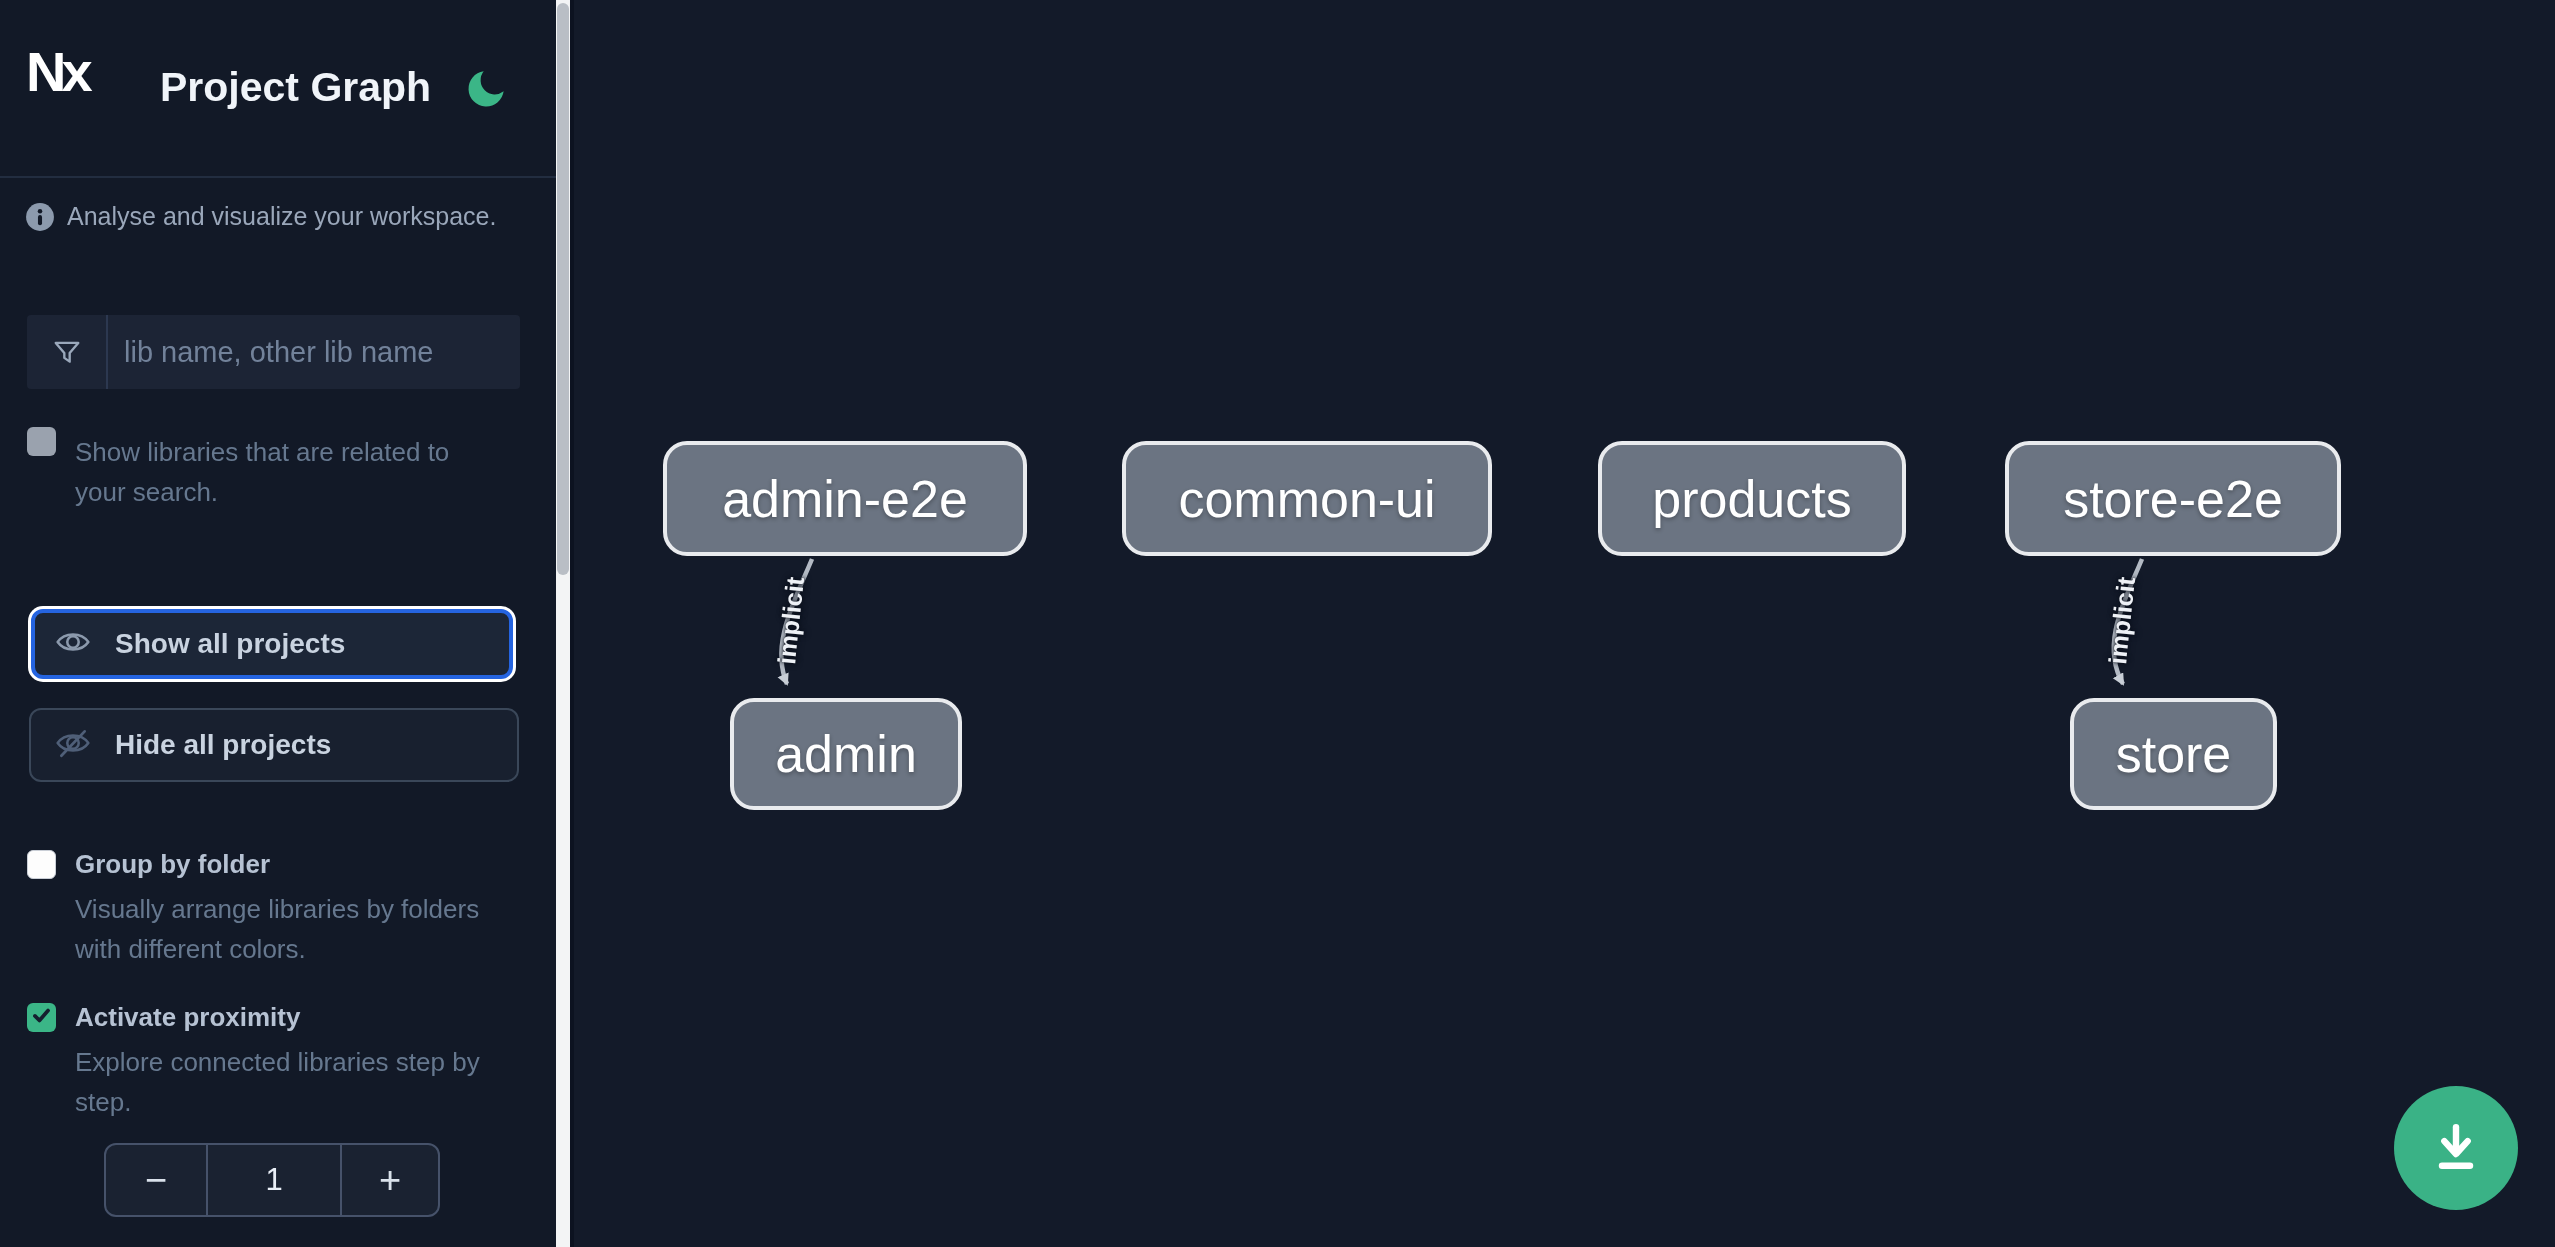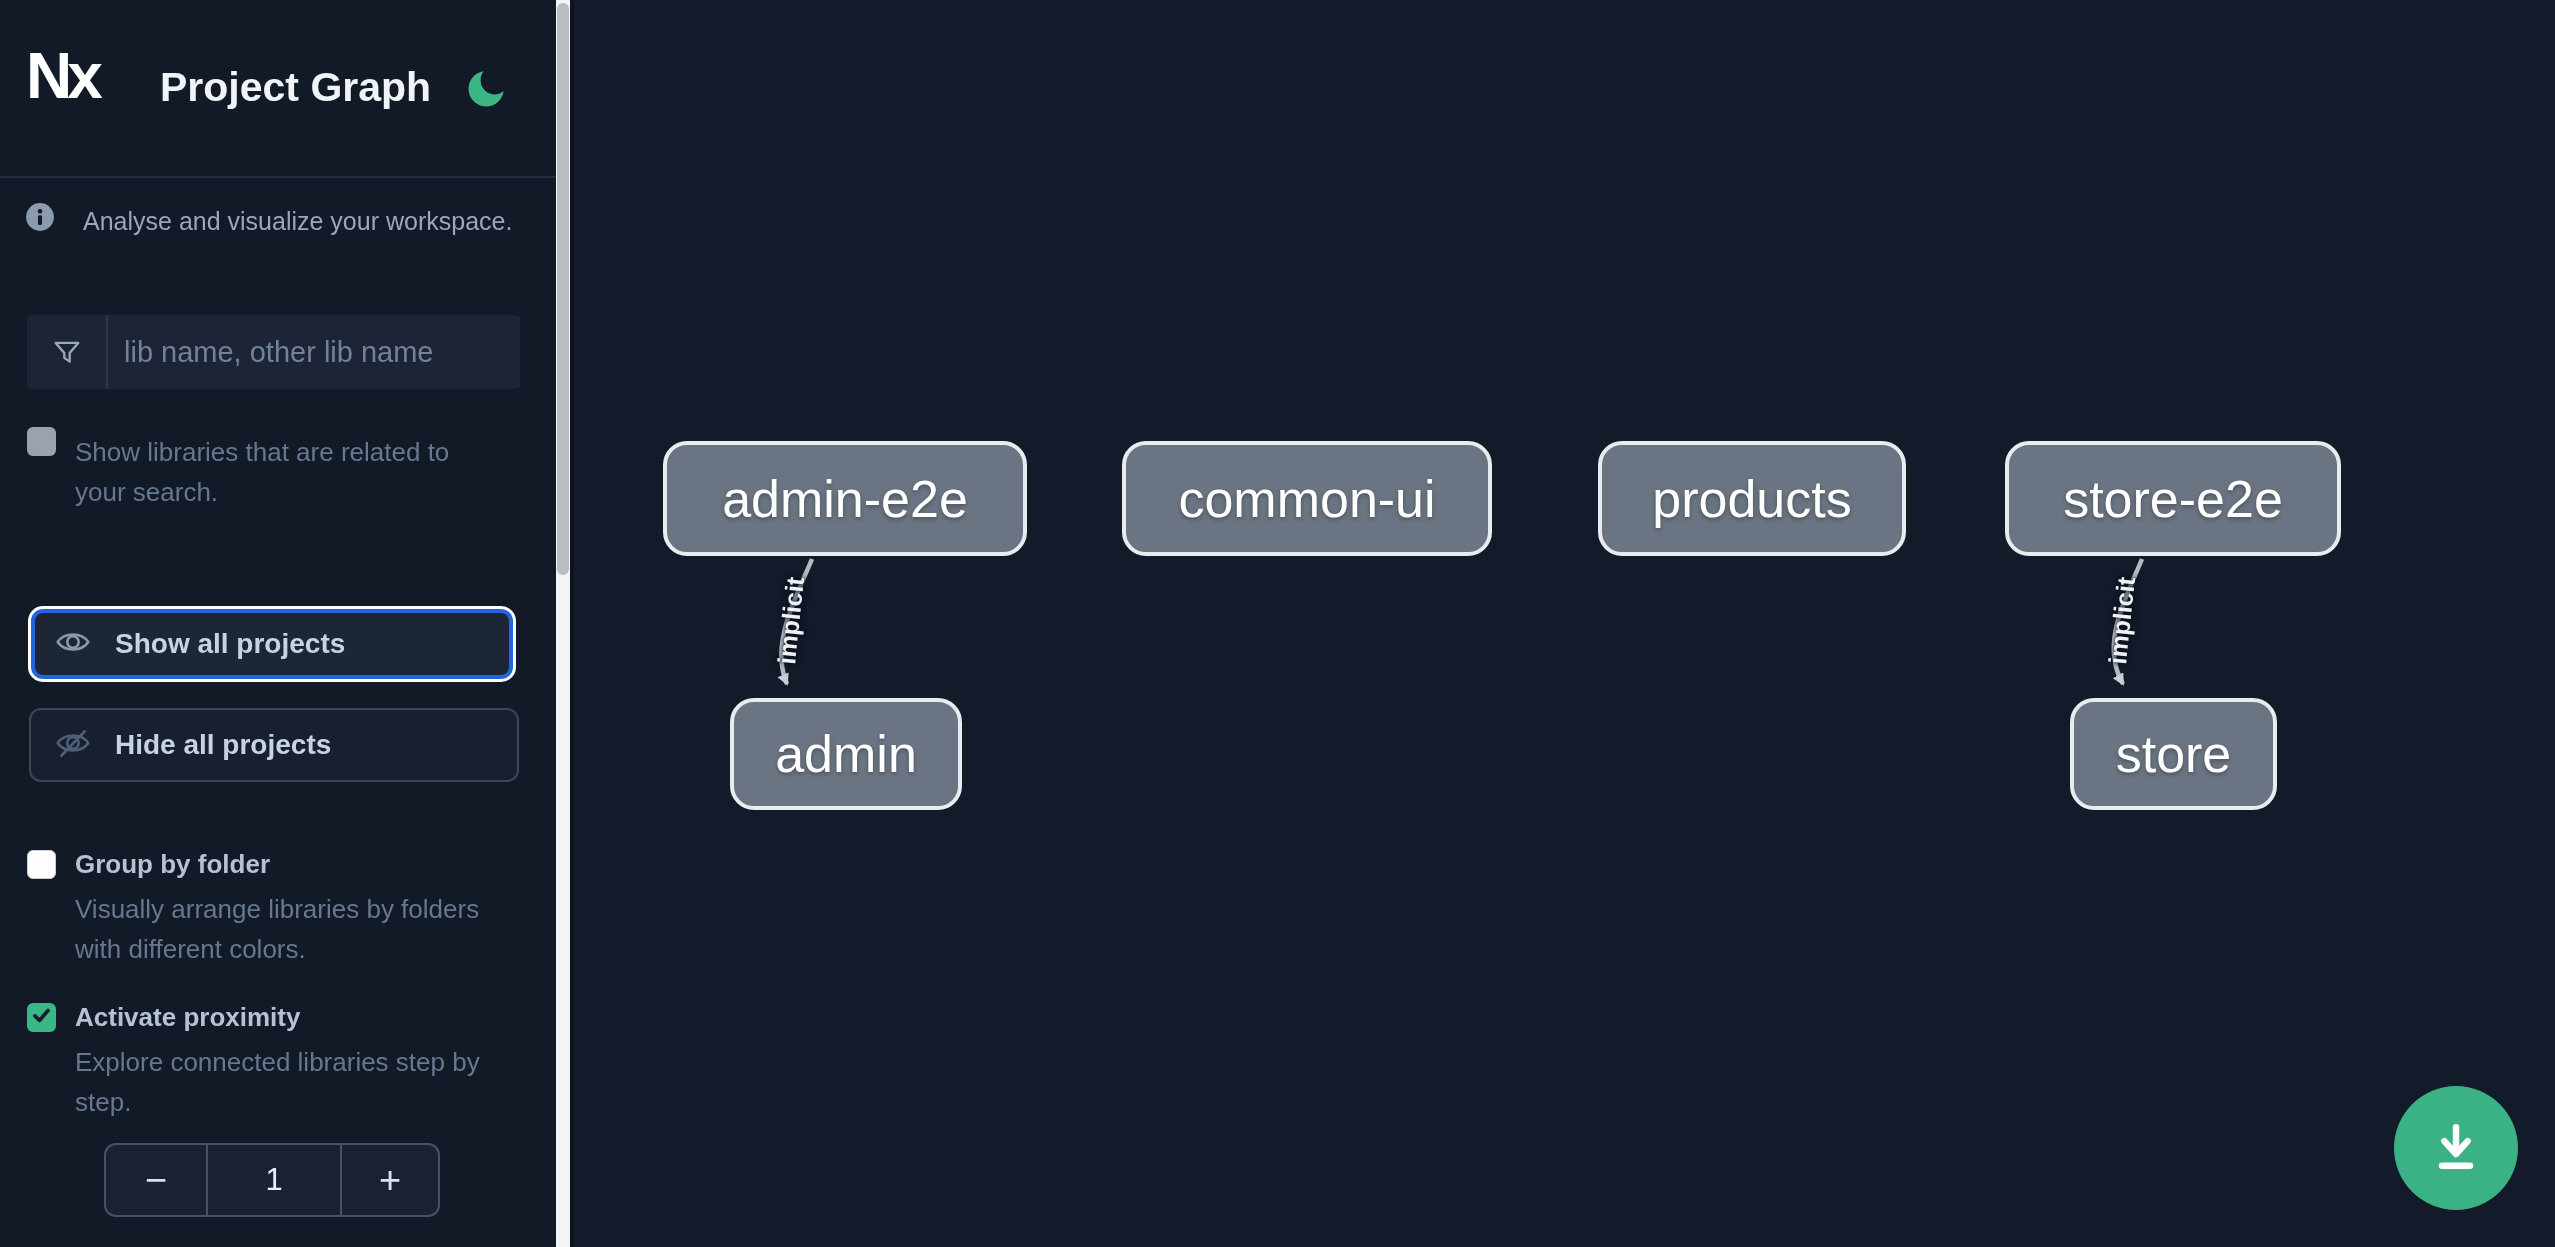--- a/index.html
+++ b/index.html
@@ -9,26 +9,26 @@
   
   #canvas{position:absolute;left:574px;top:0;width:1981px;height:1247px;background:#131a29;}
   .canvas-divider{position:absolute;left:570px;top:0;width:4px;height:1247px;background:#0c1220;}
 
   
   #sidebar{position:absolute;left:0;top:0;width:556px;height:1247px;background:#121927;}
   .scroll-track{position:absolute;left:556px;top:0;width:14px;height:1247px;background:#f3f4f5;}
   .scroll-thumb{position:absolute;left:557px;top:3px;width:12px;height:572px;background:#b9bec5;border-radius:7px;}
 
   .header{position:absolute;left:0;top:0;width:556px;height:176px;border-bottom:2px solid #222d40;}
-  .nx-logo{position:absolute;left:26px;top:44px;font-size:64px;font-weight:900;color:#ffffff;
+  .nx-logo{position:absolute;left:26px;top:44px;font-size:56px;font-weight:900;color:#ffffff;
            letter-spacing:-5px;line-height:1;}
   .app-title{position:absolute;left:160px;top:64px;font-size:41px;font-weight:600;color:#f0f4f9;line-height:46px;}
   .moon-btn{position:absolute;left:462px;top:66px;width:48px;height:48px;cursor:pointer;background:none;border:none;padding:0;}
 
-  .info-row{position:absolute;left:25px;top:202px;display:flex;align-items:flex-end;gap:28px;}
+  .info-row{position:absolute;left:25px;top:202px;display:flex;align-items:flex-start;gap:12px;}
   .info-text{font-size:25px;font-weight:500;color:#9aa7ba;}
 
   .search-box{position:absolute;left:27px;top:315px;width:493px;height:74px;background:#1c2435;
               border-radius:4px;display:flex;align-items:center;}
   .search-icon-cell{width:81px;height:74px;display:flex;align-items:center;justify-content:center;
                     border-right:2px solid #2c3850;box-sizing:border-box;flex:none;}
   .search-box input{flex:1;height:70px;background:transparent;border:none;outline:none;
                     font-family:"Liberation Sans",sans-serif;font-size:29px;color:#c9d3e0;padding:0 0 0 16px;}
   .search-box input::placeholder{color:#72829a;}
 

